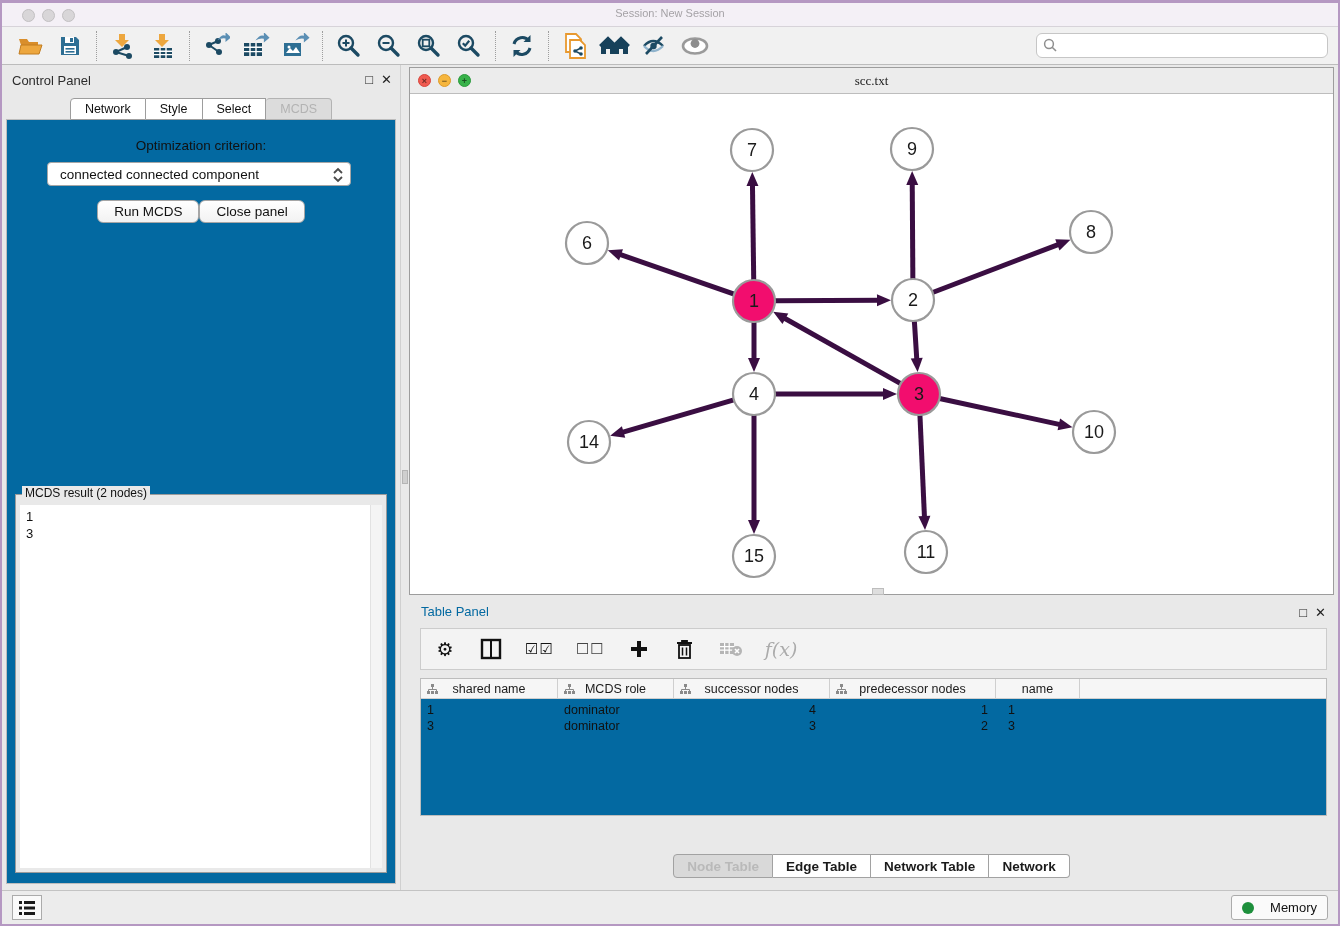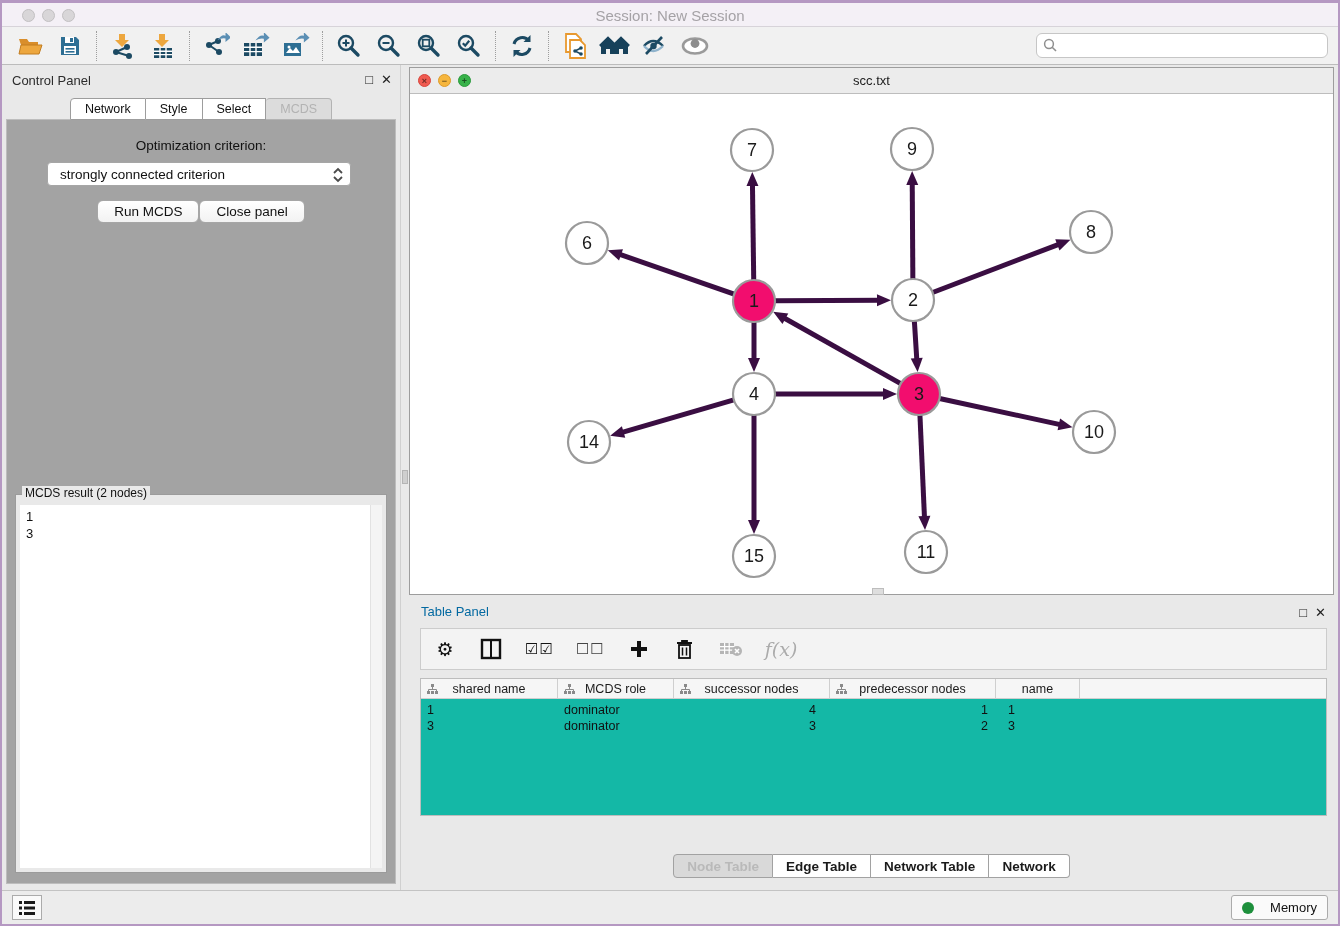--- a/index.html
+++ b/index.html
@@ -5,21 +5,21 @@
   * { margin:0; padding:0; box-sizing:border-box; }
   html,body { width:1340px; height:926px; }
   body { font-family:"Liberation Sans","DejaVu Sans",sans-serif; background:#e9e9e9; }
   .app { position:relative; width:1340px; height:926px; background:#e9e9e9;
          border:2px solid #b598c2; border-top:3px solid #b598c2; overflow:hidden; }
 
   
   .titlebar { position:absolute; left:0; right:0; top:0; height:24px; background:#f4f0f6;
               border-bottom:1px solid #d7d3d9; }
   .titlebar .title { position:absolute; left:0; right:0; top:4px; text-align:center;
-                     font-size:15px; color:#a5a2a6; }
+                     font-size:11px; color:#a5a2a6; }
   .tl { position:absolute; top:6px; width:13px; height:13px; border-radius:50%;
         border:1px solid #c2c0c2; background:#d8d6d8; }
   .tl1{left:20px;} .tl2{left:40px;} .tl3{left:60px;}
 
   
   .toolbar { position:absolute; left:0; right:0; top:24px; height:38px; background:#f1f1f1;
              border-bottom:1px solid #bcbcbc; display:flex; align-items:center; padding-left:8px; }
   .tbtn { width:40px; height:32px; display:flex; align-items:center; justify-content:center; }
   .tsep { width:1px; height:30px; margin:0 6px; border-left:1px dotted #9e9e9e; }
   .searchwrap { position:absolute; right:10px; top:6px; width:292px; height:25px; }
@@ -40,21 +40,21 @@
   .cp-head .t { position:absolute; left:10px; top:8px; font-size:13px; color:#2c2c2c; }
   .winbtns { position:absolute; right:8px; top:7px; display:flex; gap:8px; font-size:13px; color:#222; }
   .winbtns span { cursor:default; font-weight:bold; }
   .cp-tabs { position:absolute; left:0; right:0; top:33px; height:22px; display:flex; justify-content:center; z-index:2; }
   .tab { height:22px; padding:0 14px; background:#fff; border:1px solid #9d9d9d; border-left:none;
          font-size:12.5px; color:#111; display:flex; align-items:center; }
   .tab.first { border-left:1px solid #9d9d9d; border-top-left-radius:4px; }
   .tab.last  { border-top-right-radius:4px; border-bottom-right-radius:0; }
   .tab.active { background:#dcdcdc; color:#b3b3b3; border-color:#b3b3b3; border-top-left-radius:4px; border-top-right-radius:4px; }
   .cp-body { position:absolute; left:4px; right:4px; top:54px; bottom:6px;
-             border:1px solid #bdbdbd; background:#a3a3a3; }
+             border:1px solid #bdbdbd; background:#0369a1; }
   .opt-label { position:absolute; left:0; right:0; top:18px; text-align:center; font-size:13.5px; color:#111; }
   .combo { position:absolute; left:40px; right:44px; top:42px; height:24px; background:#fff;
            border:1px solid #a6a6a6; border-radius:4px; font-size:13.5px; color:#111;
            display:flex; align-items:center; padding:0 22px 0 12px; }
   .combo svg { position:absolute; right:6px; top:4px; }
   .btnrow { position:absolute; left:0; right:0; top:80px; display:flex; justify-content:center; gap:0; }
   .pbtn { height:23px; padding:0 16px; background:linear-gradient(#ffffff,#f2f2f2);
           border:1px solid #a6a6a6; border-radius:6px; font-size:13.5px; color:#111;
           display:flex; align-items:center; }
   .resultbox { position:absolute; left:8px; right:8px; top:374px; bottom:10px;
@@ -64,42 +64,42 @@
   .result-inner { position:absolute; left:4px; right:16px; top:10px; bottom:4px; background:#fff;
                   font-size:13px; color:#111; padding:3px 6px; line-height:17px; }
   .result-scroll { position:absolute; right:4px; top:10px; bottom:4px; width:12px; background:#f4f4f4;
                    border-left:1px solid #e2e2e2; }
 
   
   .netwin { position:absolute; left:1px; top:2px; right:4px; height:528px;
             border:1px solid #9d9d9d; background:#fff; }
   .net-title { position:absolute; left:0; right:0; top:0; height:26px; background:#ececec;
                border-bottom:1px solid #bdbdbd; }
-  .net-title .t { position:absolute; left:0; right:0; top:5px; text-align:center; font-size:13px; color:#1c1c1c; }
+  .net-title .t { position:absolute; left:0; right:0; top:5px; text-align:center; font-size:13px; color:#1c1c1c;font-family:Liberation Serif, serif; }
   .mtl { position:absolute; top:6px; width:13px; height:13px; border-radius:50%;
          font-size:9px; line-height:12px; text-align:center; color:rgba(0,0,0,.55); font-weight:bold; }
   .mtl.red   { left:8px;  background:#f05b51; border:1px solid #d8453c; }
   .mtl.yel   { left:28px; background:#f6b63d; border:1px solid #dd9b2b; }
   .mtl.grn   { left:48px; background:#38b24a; border:1px solid #2a9a3c; }
   .canvas { position:absolute; left:0; right:0; top:26px; bottom:0; background:#fff; overflow:hidden; }
   .canvas svg { position:absolute; left:0; top:0; }
   .hgrip { position:absolute; left:50%; bottom:-1px; width:12px; height:7px; background:#dedede;
            border:1px solid #bdbdbd; }
 
   
   .tpanel { position:absolute; left:1px; top:533px; right:4px; bottom:2px; background:#e9e9e9; }
   .tp-head { position:absolute; left:0; right:0; top:0; height:26px; }
   .tp-head .t { position:absolute; left:12px; top:6px; font-size:13px; color:#0369a1; }
   .tp-toolbar { position:absolute; left:11px; right:7px; top:30px; height:42px; background:#f3f3f3;
                 border:1px solid #cccccc; display:flex; align-items:center; padding-left:12px; gap:22px; }
   .ticon { display:flex; align-items:center; justify-content:center; min-width:24px; height:28px;
            font-size:19px; color:#111; }
   .ticon.dim { color:#adadad; }
   .fx { font-family:"DejaVu Serif","Liberation Serif",serif; font-style:italic; font-size:19px; color:#ababab; }
-  .ttable { position:absolute; left:11px; right:7px; top:80px; bottom:72px; background:#14b8a6;
+  .ttable { position:absolute; left:11px; right:7px; top:80px; bottom:72px; background:#0369a1;
             border:1px solid #bdbdbd; overflow:hidden;padding-left:36px; }
   .thead { position:absolute; left:0; right:0; top:0; height:20px; background:#f6f6f6;
            border-bottom:1px solid #cfcfcf; display:flex; }
   .th { height:20px; border-right:1px solid #cfcfcf; display:flex; align-items:center;
         justify-content:center; gap:6px; font-size:12.5px; color:#1b1b1b; position:relative; }
   .th svg { position:absolute; left:6px; top:5px; }
   .trow { position:absolute; left:0; right:0; height:17px; display:flex; font-size:12.5px; color:#111; }
   .td { height:17px; padding:1px 4px 0 6px; }
   .td.r { text-align:right; }
   .tp-tabs { position:absolute; left:0; right:0; bottom:10px; height:24px; display:flex; justify-content:center; }
@@ -288,21 +288,21 @@
     </div>
     <div class="cp-tabs">
       <div class="tab first">Network</div>
       <div class="tab">Style</div>
       <div class="tab">Select</div>
       <div class="tab last active">MCDS</div>
     </div>
     <div class="cp-body">
       <div class="opt-label">Optimization criterion:</div>
       <div class="combo">
-        <span>strongly connected criterion</span>
+        <span>connected connected component</span>
         <svg width="12" height="16" viewBox="0 0 12 16">
             <path d="M2 6 L6 2 L10 6" fill="none" stroke="#4a4a4a" stroke-width="1.8"></path>
             <path d="M2 10 L6 14 L10 10" fill="none" stroke="#4a4a4a" stroke-width="1.8"></path>
           </svg>
       </div>
       <div class="btnrow">
         <div class="pbtn">Run MCDS</div>
         <div class="pbtn">Close panel</div>
       </div>
       <div class="resultbox">

